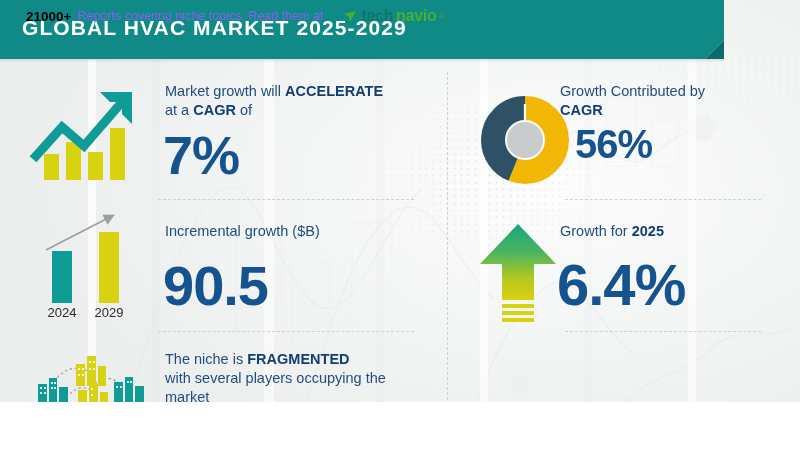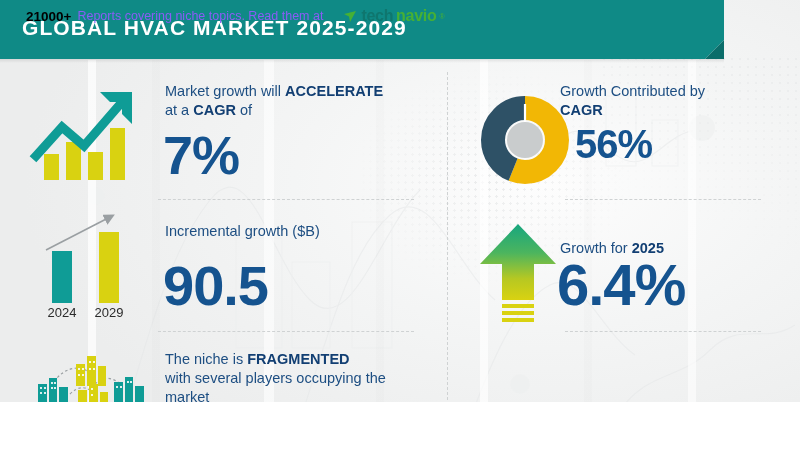--- a/index.html
+++ b/index.html
@@ -309,21 +309,21 @@
       </linearGradient>
     </defs>
     <path d="M40 2 L78 42 L56 42 L56 78 L24 78 L24 42 L2 42 Z" fill="url(#arrowgrad)"></path>
     <g fill="#d9d211">
       <rect x="24" y="82" width="32" height="4"></rect>
       <rect x="24" y="89" width="32" height="4"></rect>
       <rect x="24" y="96" width="32" height="4"></rect>
     </g>
   </svg>
 
-  <div class="cap" style="left:560px; top:222px;margin-top:17px;">
+  <div class="cap" style="left:560px; top:222px;">
     <span>Growth for </span><b>2025</b>
   </div>
   <div class="big" style="left:557px; top:251px; font-size:58px;">6.4%</div>
 
   <div class="footer"></div>
   <div class="footer-inner">
     <span class="footer-count">21000+</span>
     <span class="footer-text">Reports covering niche topics. Read them at</span>
     <span class="logo-wrap">
       <svg width="15" height="15" viewBox="0 0 15 15">

